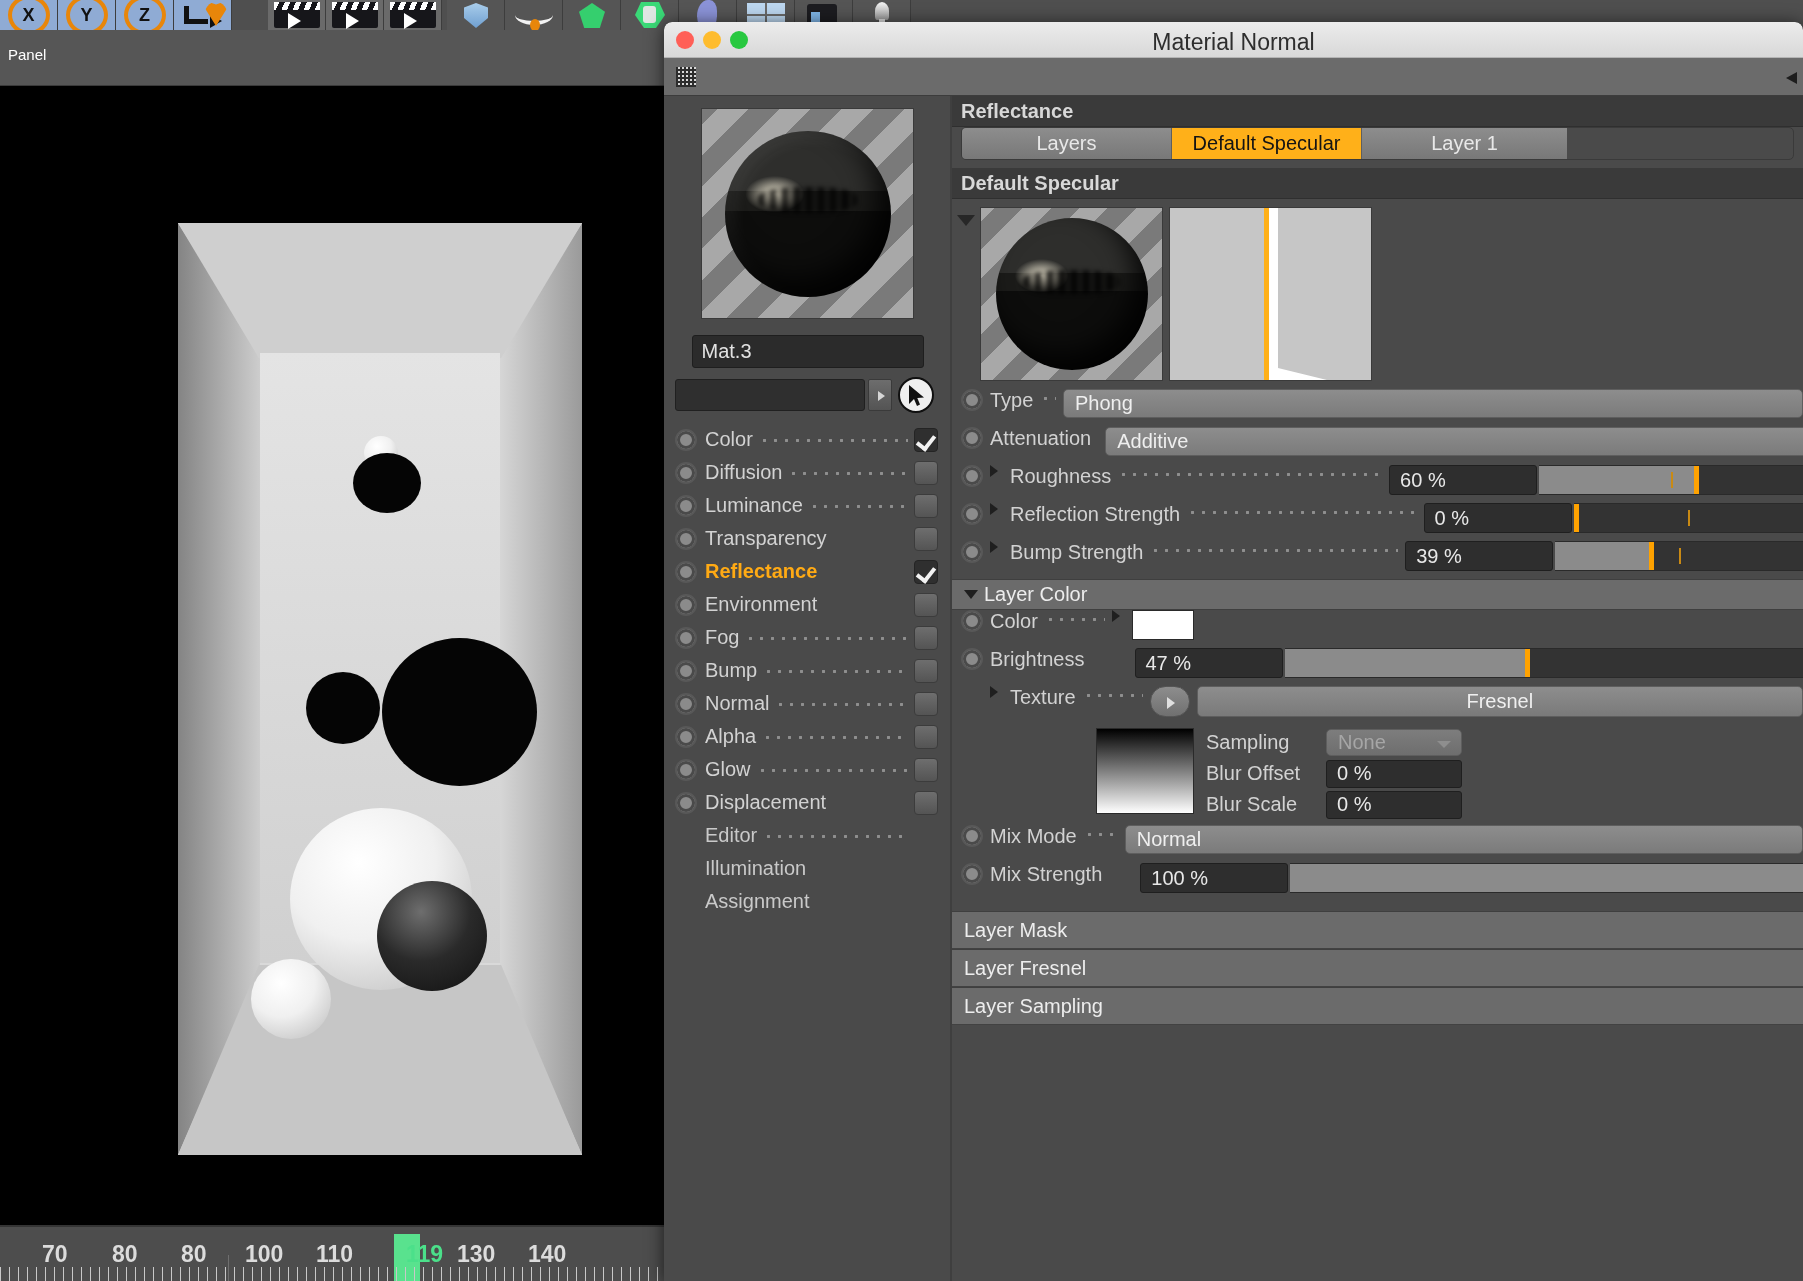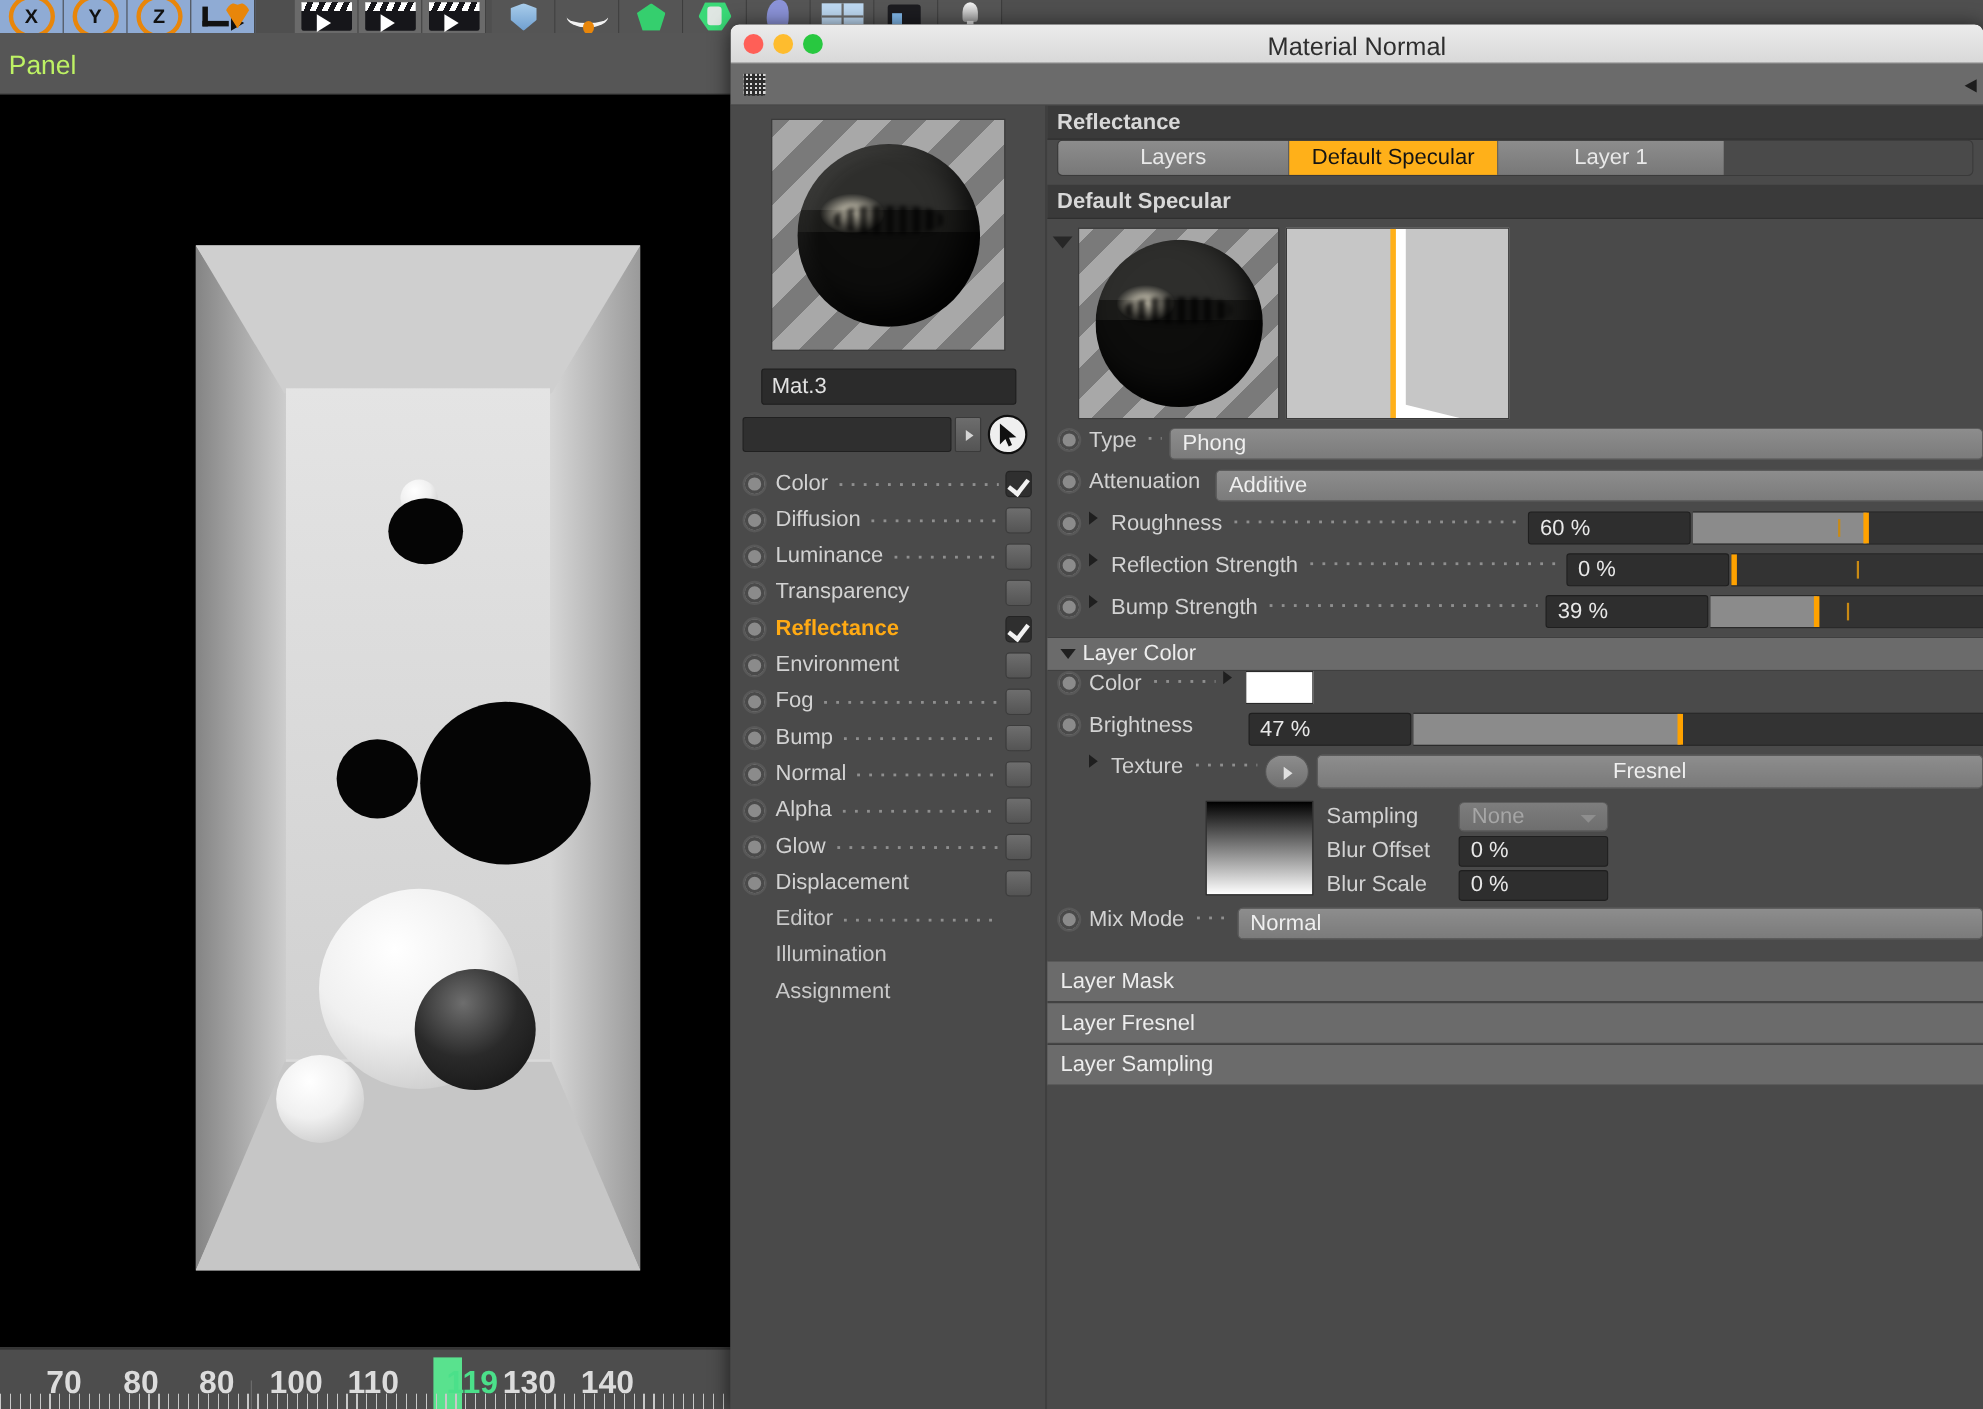--- a/index.html
+++ b/index.html
@@ -83,21 +83,21 @@
   .cam::after{content:"";position:absolute;left:4px;top:8px;width:9px;height:11px;background:#7fb6e8;}
   .bulb{position:absolute;left:22px;top:2px;width:14px;height:18px;background:linear-gradient(#f4f4f4,#9a9a9a);border-radius:50% 50% 20% 20%;}
   .bulb::after{content:"";position:absolute;left:4px;top:17px;width:6px;height:9px;background:#dcdcdc;}
 
   .panel-menubar {
     position: absolute; left: 0; top: 30px; width: 670px; height: 56px;
     background: #565656; border-bottom: 1px solid #3a3a3a;
   }
   .panel-menubar .label {
     position: absolute; left: 8px; top: 16px;
-    color: #bef264; font-size: 24px;
+    color: #ffffff; font-size: 15px;
   }
 
   
   .viewport {
     position: absolute; left: 0; top: 86px; width: 670px; height: 1139px;
     background: #000; overflow: hidden;
   }
   .room {
     position: absolute; left: 178px; top: 137px; width: 404px; height: 932px;
     background: #d9d9d9;
@@ -133,21 +133,21 @@
 
   .timeline {
     position: absolute; left: 0; top: 1225px; width: 670px; height: 56px;
     background: #4d4d4d; border-top: 2px solid #343434;
   }
   .timeline .tickrow {
     position:absolute; left:0; bottom:0; width:670px; height:14px;
     background: repeating-linear-gradient(90deg,#c8c8c8 0 1px,transparent 1px 9px);
   }
   .tl-num {
-    position:absolute; top:14px; color:#dcdcdc; font-size:29px; font-weight:bold;text-align:center;
+    position:absolute; top:14px; color:#dcdcdc; font-size:23px; font-weight:bold;text-align:center;
   }
   .tl-num.cur { color:#4be08a; }
   .tl-marker {
     position:absolute; top:7px; width:26px; height:48px; background:#59e28e;
   }
   .tl-gridline{position:absolute;top:28px;width:1px;height:28px;background:#6f6f6f;}
 
   
   .bg-right {
     position:absolute; left:670px; top:30px; width:1133px; height:40px;
@@ -807,20 +807,29 @@
           </div>
         </div>
 
         <div class="prow">
           <div class="radio"></div>
           <div class="plabel">Mix Mode</div>
           <div class="pdots" style="flex:0 0 34px"></div>
           <div class="combo" style="flex:1">Normal</div>
         </div>
 
+        <div class="prow">
+          <div class="radio"></div>
+          <div class="plabel">Mix Strength</div>
+          <div class="pdots" style="flex:0 0 24px;background:none"></div>
+          <div class="numbox">100 %</div>
+          <div class="slider">
+            <div class="fill" style="width:100%"></div>
+          </div>
+        </div>
 
         <div style="height:10px"></div>
 
         <div class="collapsed-sec">
           <span class="tri-rt"></span>
           <span>Layer Mask</span>
         </div>
         <div class="collapsed-sec">
           <span class="tri-rt"></span>
           <span>Layer Fresnel</span>

